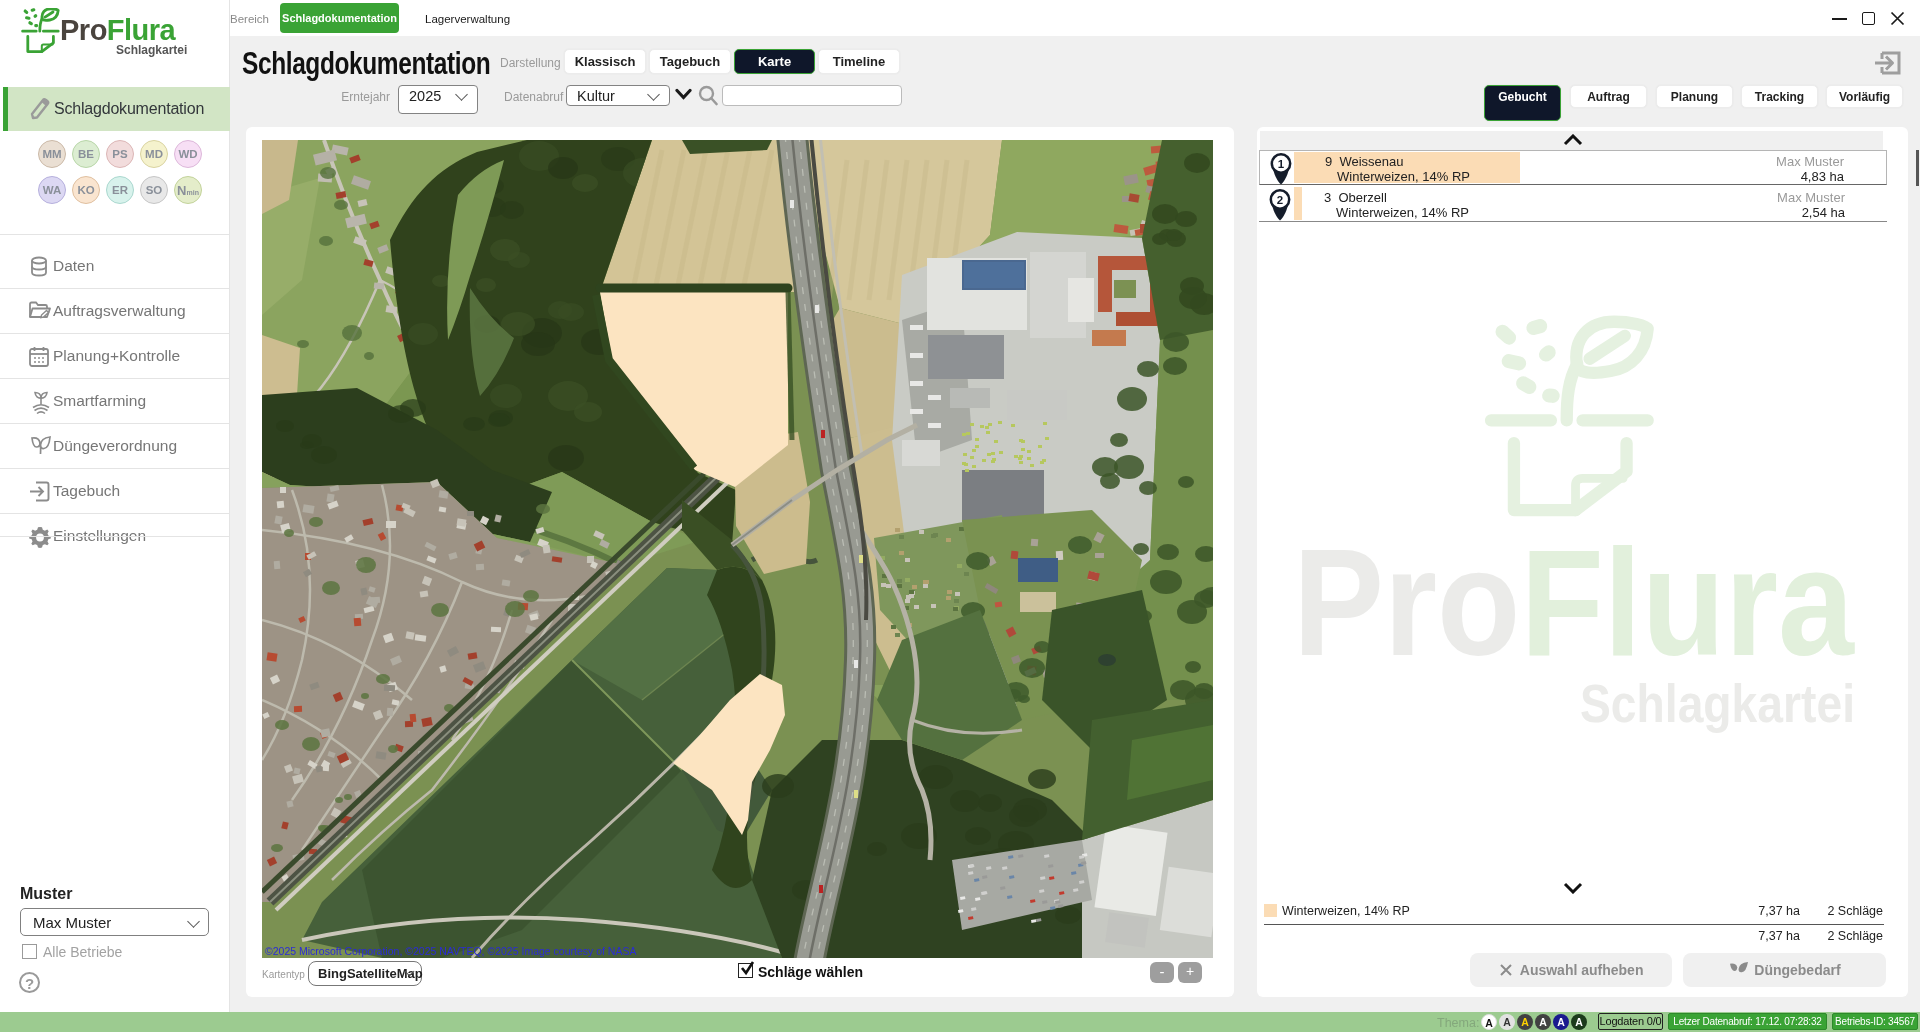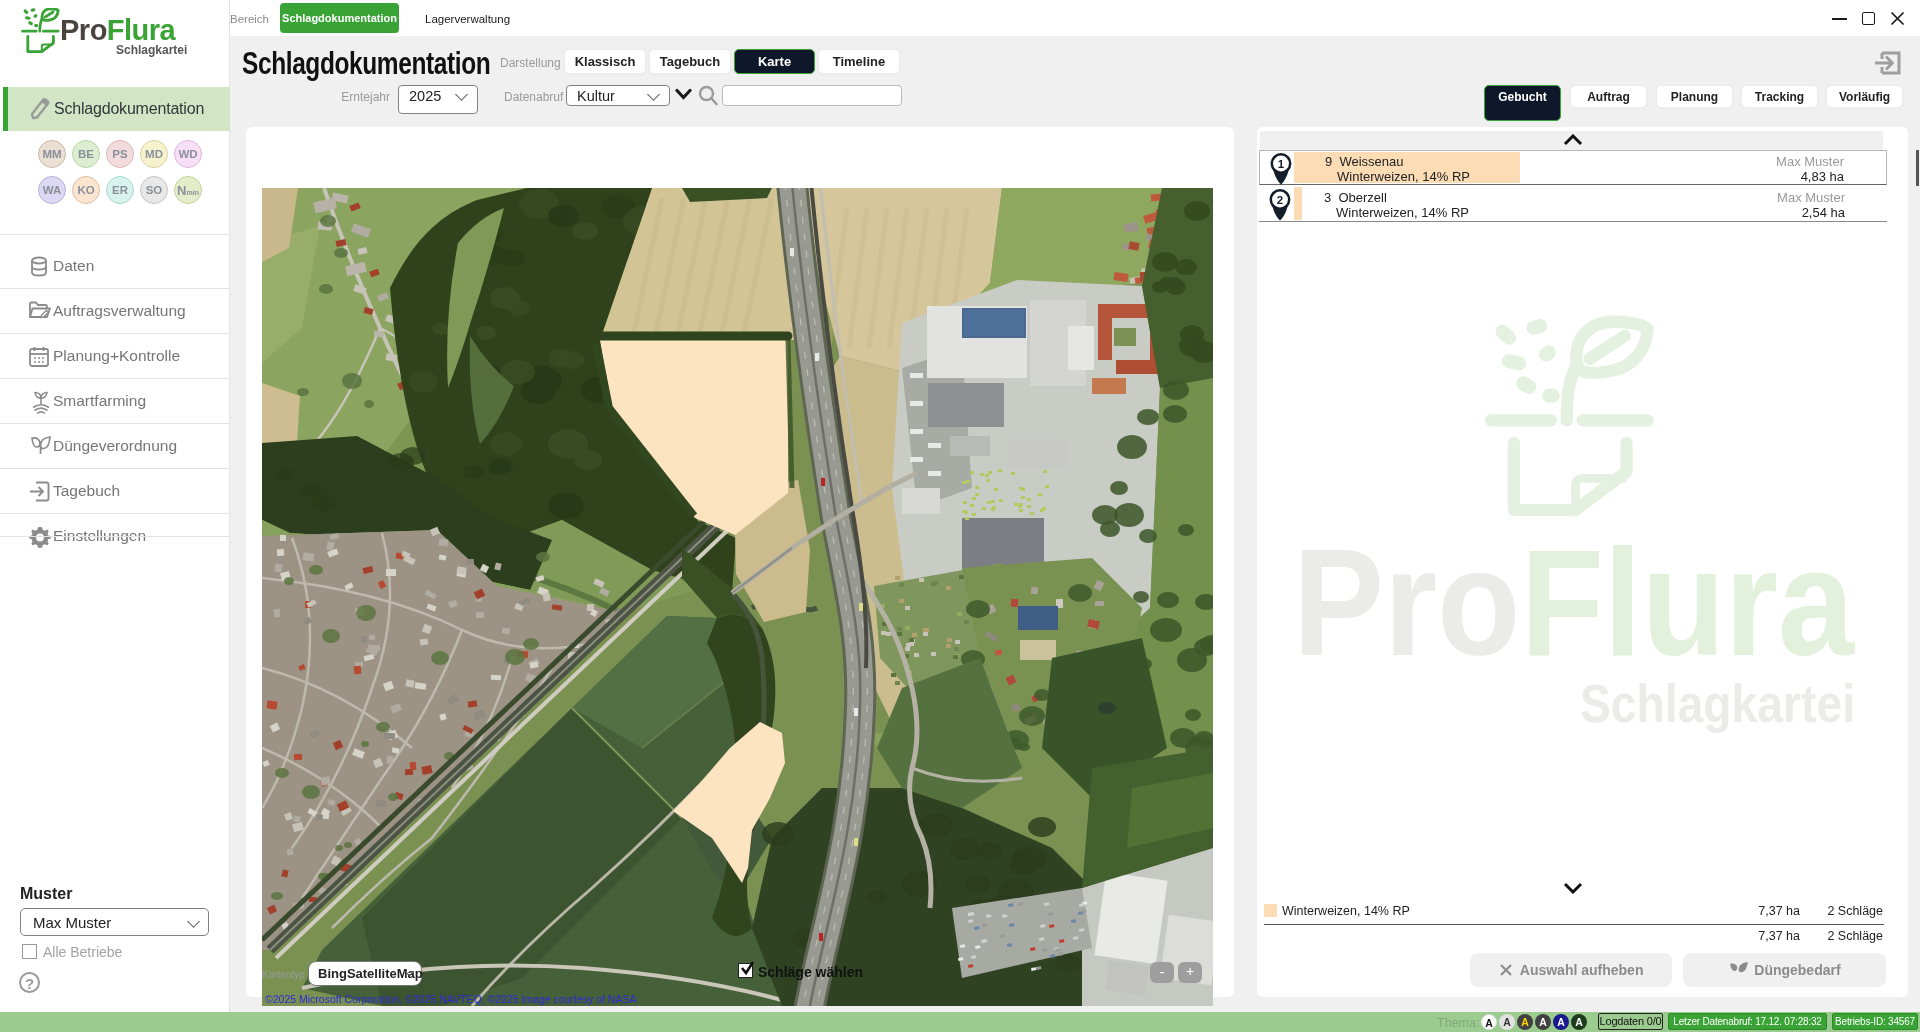--- a/index.html
+++ b/index.html
@@ -34,21 +34,21 @@
 #title { left:242px; top:46px; font-size:31px; font-weight:bold; color:#111; letter-spacing:-0.5px; transform:scaleX(0.79); transform-origin:0 0; white-space:nowrap; }
 .lbl { position:absolute; font-size:12px; color:#9a9a9a; }
 .btn { position:absolute; height:25px; background:#fff; border:1px solid #ececec; border-radius:5px; font-size:13px; font-weight:bold; color:#222; text-align:center; box-shadow:0 0 2px rgba(0,0,0,0.06); }
 .btn.green { background:#0f172a; color:#fff; border-color:#3aa335; }
 .dd { position:absolute; background:#fff; border:1px solid #838383; border-radius:4px; }
 .dd .t { position:absolute; left:10px; font-size:14.5px; color:#222; }
 .chev { position:absolute; width:9px; height:9px; border-right:1.6px solid #555; border-bottom:1.6px solid #555; transform:rotate(45deg); }
 
 #mapcard { left:246px; top:127px; width:988px; height:870px; background:#fff; border-radius:6px; z-index:2; }
 #rightcard { left:1257px; top:127px; width:651px; height:870px; background:#fff; border-radius:6px; z-index:2; }
-#mapwrap { position:absolute; left:16px; top:13px; width:951px; height:818px; overflow:hidden;margin-top:48px; }
+#mapwrap { position:absolute; left:16px; top:13px; width:951px; height:818px; overflow:hidden; }
 .pin { position:absolute; }
 .itxt { position:absolute; font-size:13px; color:#222; }
 .igray { position:absolute; font-size:13px; color:#9a9a9a; }
 .gbtn { position:absolute; height:34px; background:#f0f0f0; border-radius:8px; color:#8b8b8b; font-size:14px; font-weight:bold; text-align:center; line-height:34px; }
 
 #statusbar { left:0; top:1012px; width:1920px; height:20px; background:#9ccb90; z-index:6; }
 .acirc { position:absolute; top:2px; width:16px; height:16px; border-radius:50%; font-size:10.5px; font-weight:bold; text-align:center; line-height:16px; }
 .gbox { position:absolute; top:1px; height:17px; background:#3aa335; border:1px solid #2d8a2a; border-radius:2px; color:#fff; font-size:10px; line-height:15px; padding:0; letter-spacing:-0.2px; white-space:nowrap; }
 </style>
 </head>

